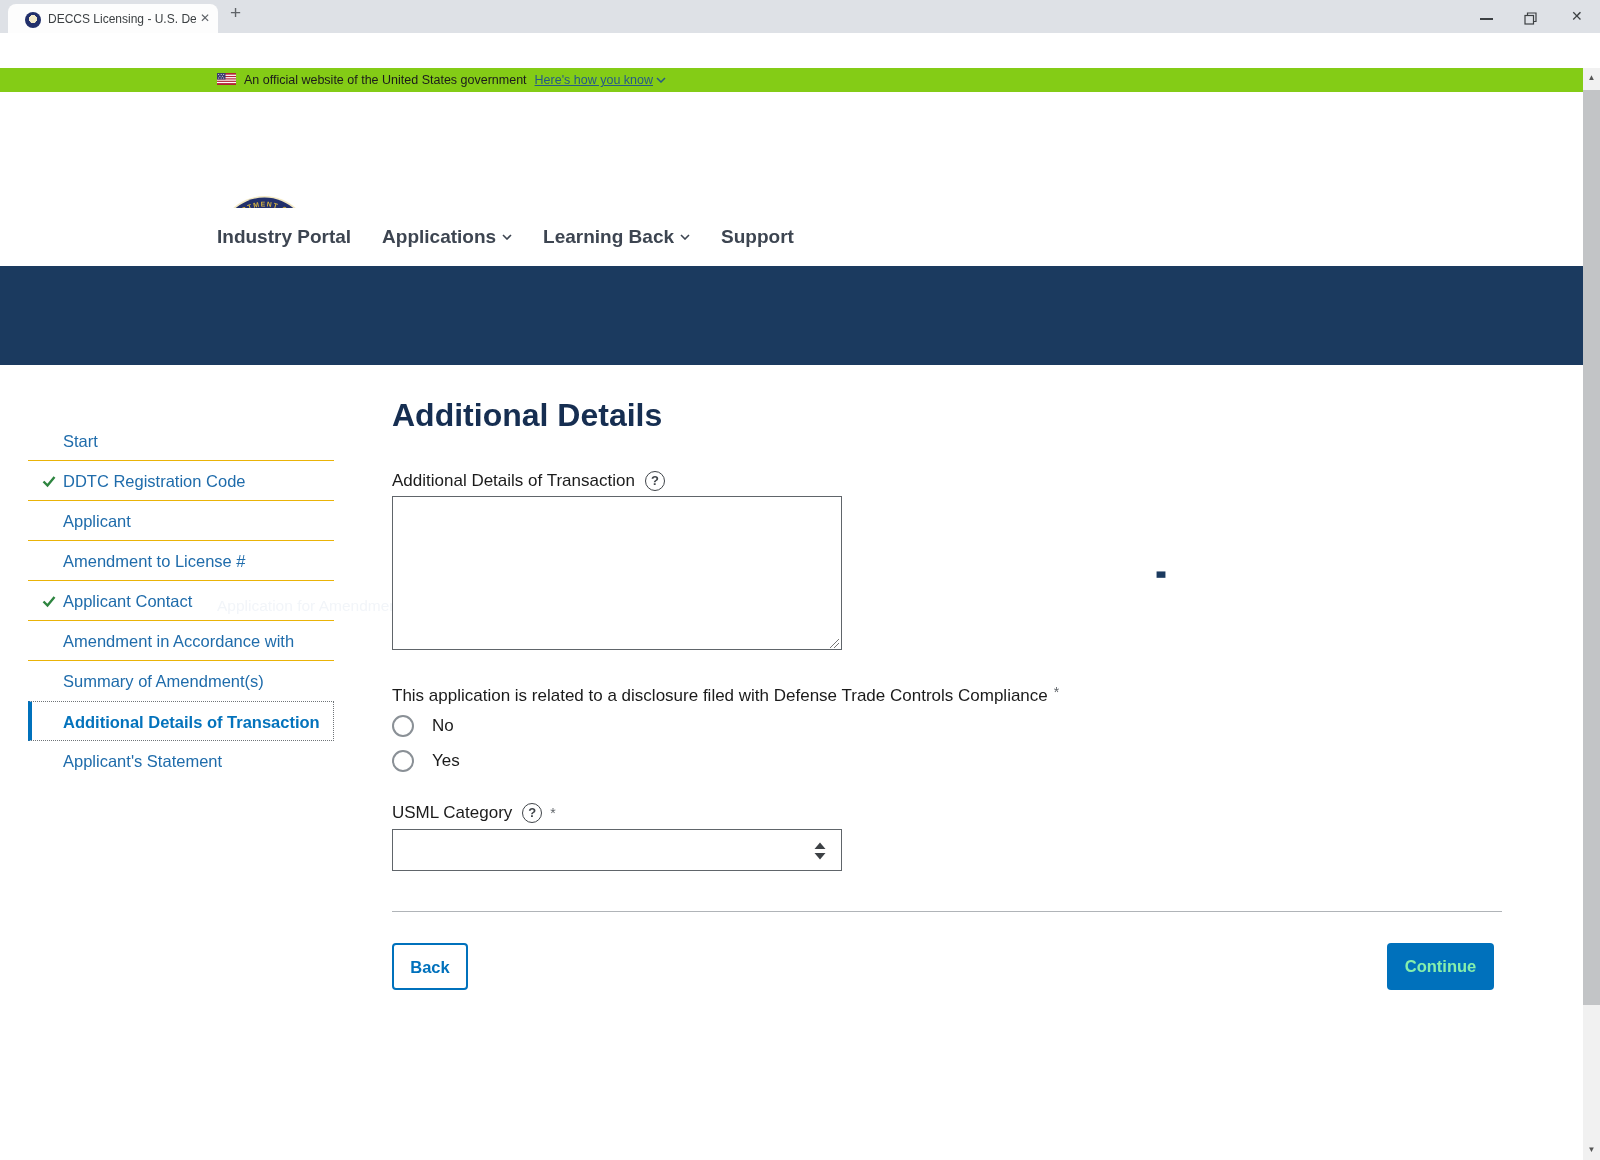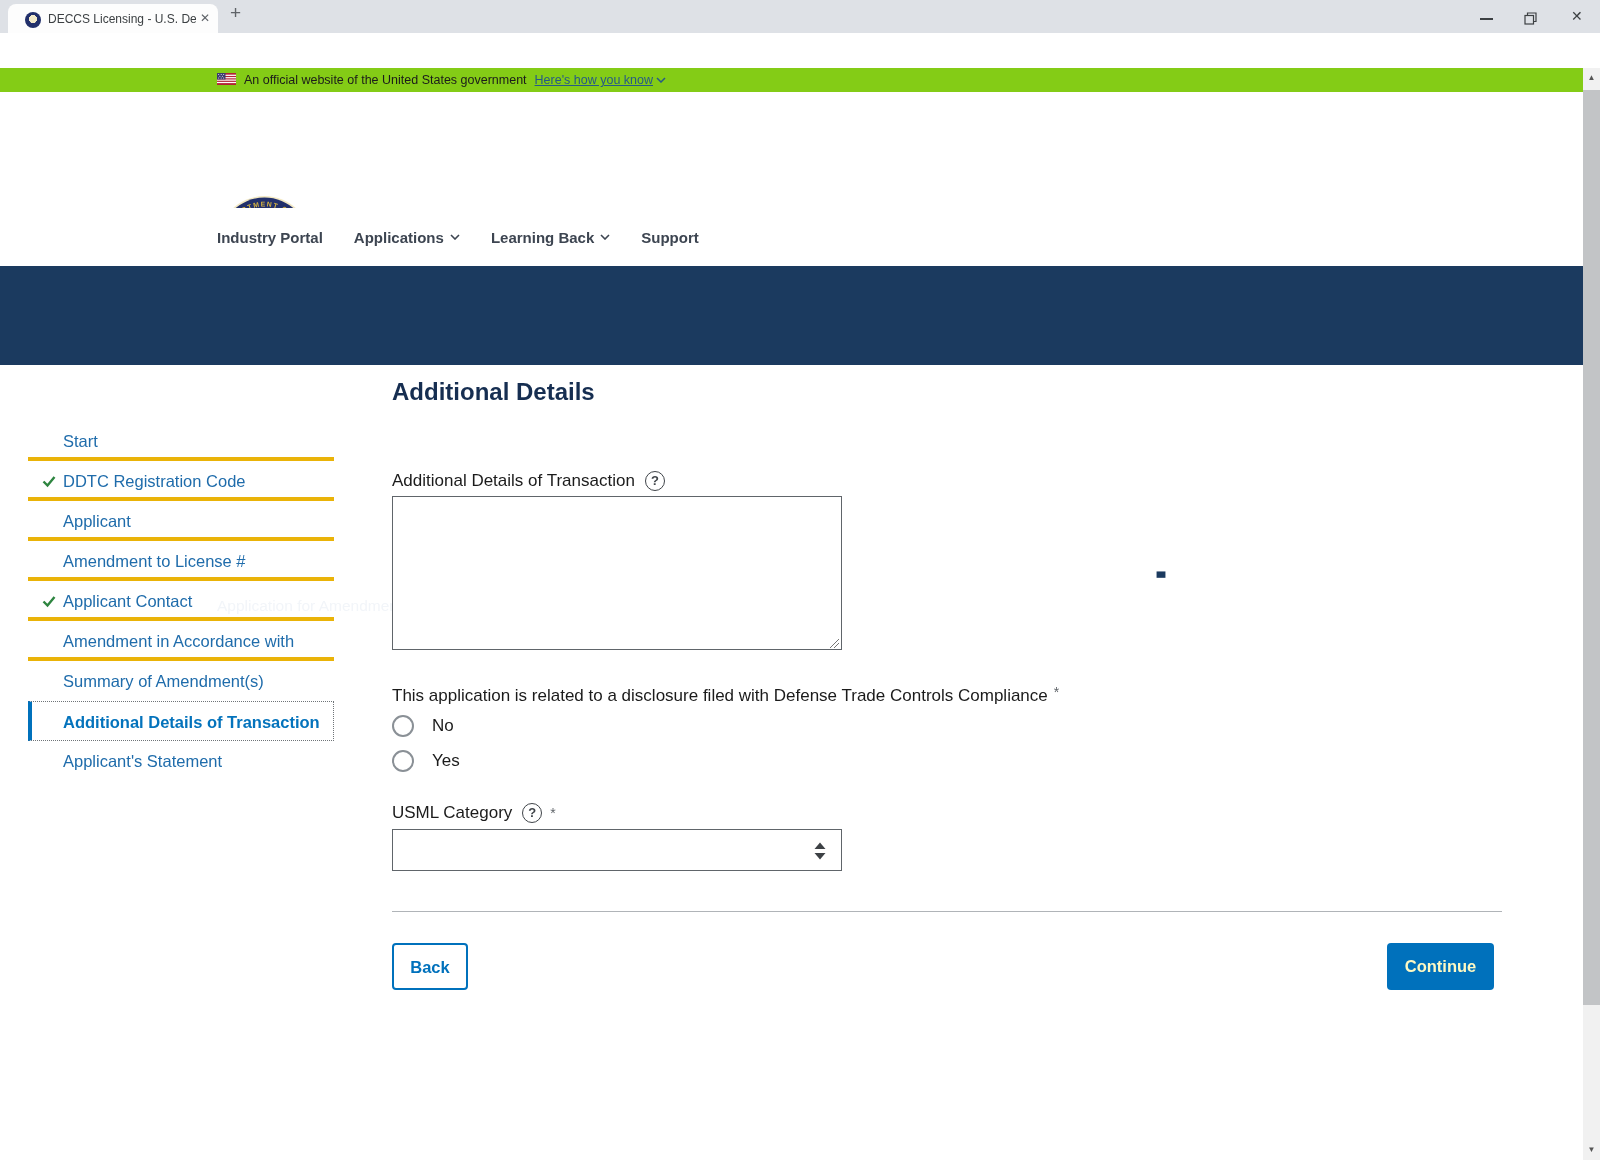--- a/index.html
+++ b/index.html
@@ -42,60 +42,60 @@
   .site-header { left:0; top:92px; width:1583px; height:116px; background:#fff; }
   .seal { left:217px; top:103px; width:95px; height:95px; }
   .agency { left:340px; top:119px; font-size:15px; font-weight:bold; letter-spacing:1.1px; color:#65696e; }
   .app-title { left:340px; top:138px; font-size:29px; font-weight:bold; color:#1b1b1b; }
   .user-menu { left:1199px; top:155px; font-size:15px; font-weight:bold; color:#3d4551; display:flex; align-items:center; gap:7px; cursor:pointer; }
   .user-menu svg { margin-top:2px; }
 
   
   .site-nav { left:0; top:208px; width:1583px; height:58px; background:#fff; }
   .nav-row { position:absolute; left:217px; top:0; height:58px; display:flex; align-items:center; gap:31px; }
-  .nav-item { font-size:15px; font-weight:bold; color:#3d4551; display:inline-flex; align-items:center; gap:6px; cursor:pointer; }
+  .nav-item { font-size:19px; font-weight:bold; color:#3d4551; display:inline-flex; align-items:center; gap:6px; cursor:pointer; }
 
   
   .form-banner { left:0; top:266px; width:1583px; height:99px; background:#1b3a5f; color:#fff; }
   .fb-title { left:217px; top:284px; font-size:34px; font-weight:bold; }
   .fb-subtitle { left:217px; top:331px; font-size:15.5px; font-weight:normal; color:#f2f5f9; }
   .fb-divider { top:283px; width:1px; height:66px; background:rgba(255,255,255,0.55); }
   .fb-action { top:288px; width:72px; text-align:center; cursor:pointer; }
   .fb-action svg { display:inline-block; }
   .fb-action .lbl { display:block; margin-top:3px; font-size:13.5px; color:#fff; }
 
   
   .sidebar { left:28px; top:421px; width:306px; }
   .side-item { position:relative; height:40px; line-height:40px; padding-left:35px; font-size:16.5px; color:#1f6cab; cursor:pointer; }
-  .side-item.bordered { border-bottom:4px solid #eab308; }
+  .side-item.bordered { border-bottom:1px solid #eab308; }
   .side-check { position:absolute; left:13px; top:12px; }
   .side-item.active { border:1px dotted #6f7478; border-left:4px solid #0071bc; padding-left:31px; font-weight:bold; color:#0473bc; }
 
   
-  .main-h1 { left:392px; top:378px; font-size:24px; font-weight:bold; color:#162e51; }
+  .main-h1 { left:392px; top:397px; font-size:32px; font-weight:bold; color:#162e51; }
   .field-label { font-size:17px; color:#1b1b1b; display:flex; align-items:center; gap:10px; }
   .help-icon { width:20px; height:20px; border:1.5px solid #3f4449; border-radius:50%; color:#3f4449;
     font-size:13px; font-weight:bold; text-align:center; line-height:17px; cursor:pointer; flex:0 0 auto; }
   .req { color:#5f6469; font-size:14px; vertical-align:4px; margin-left:6px; }
   .details-label { left:392px; top:471px; }
   .details-textarea { left:392px; top:496px; width:450px; height:154px; border:1px solid #60656a; background:#fff; resize:none;
     font-family:"Liberation Sans",sans-serif; font-size:15px; padding:6px; }
   .resize-grip { left:828px; top:637px; width:12px; height:12px; }
   .question { left:392px; top:684px; font-size:17px; color:#1b1b1b; }
   .radio-row { left:392px; display:flex; align-items:center; gap:18px; cursor:pointer; }
   .radio-circle { width:22px; height:22px; border:2px solid #8a9096; border-radius:50%; background:#fff; flex:0 0 auto; }
   .radio-label { font-size:17px; color:#1b1b1b; }
   .usml-label { left:392px; top:803px; }
   .usml-select { left:392px; top:829px; width:450px; height:42px; border:1px solid #60656a; background:#fff; cursor:pointer; }
   .select-arrows { position:absolute; right:14px; top:12px; }
   .bottom-divider { left:392px; top:911px; width:1110px; height:1px; background:#b0b4b8; }
   .btn { top:943px; height:47px; border-radius:4px; font-family:"Liberation Sans",sans-serif;
     font-size:16.5px; font-weight:bold; text-align:center; line-height:32px; cursor:pointer; }
   .btn-back { left:392px; width:76px; background:#fff; border:2px solid #0071bc; color:#0071bc; }
-  .btn-continue { left:1387px; width:107px; background:#0071bc; border:none; color:#fef9c3; line-height:35px; }
+  .btn-continue { left:1387px; width:107px; background:#0071bc; border:none; color:#86efac; line-height:35px; }
 </style>
 </head>
 <body>
 
 <div class="abs tabstrip">
   <div class="abs tab">
     <span class="abs tab-favicon"></span>
     <span class="abs tab-title">DECCS Licensing - U.S. Departme</span>
     <span class="abs tab-close">✕</span>
   </div>

